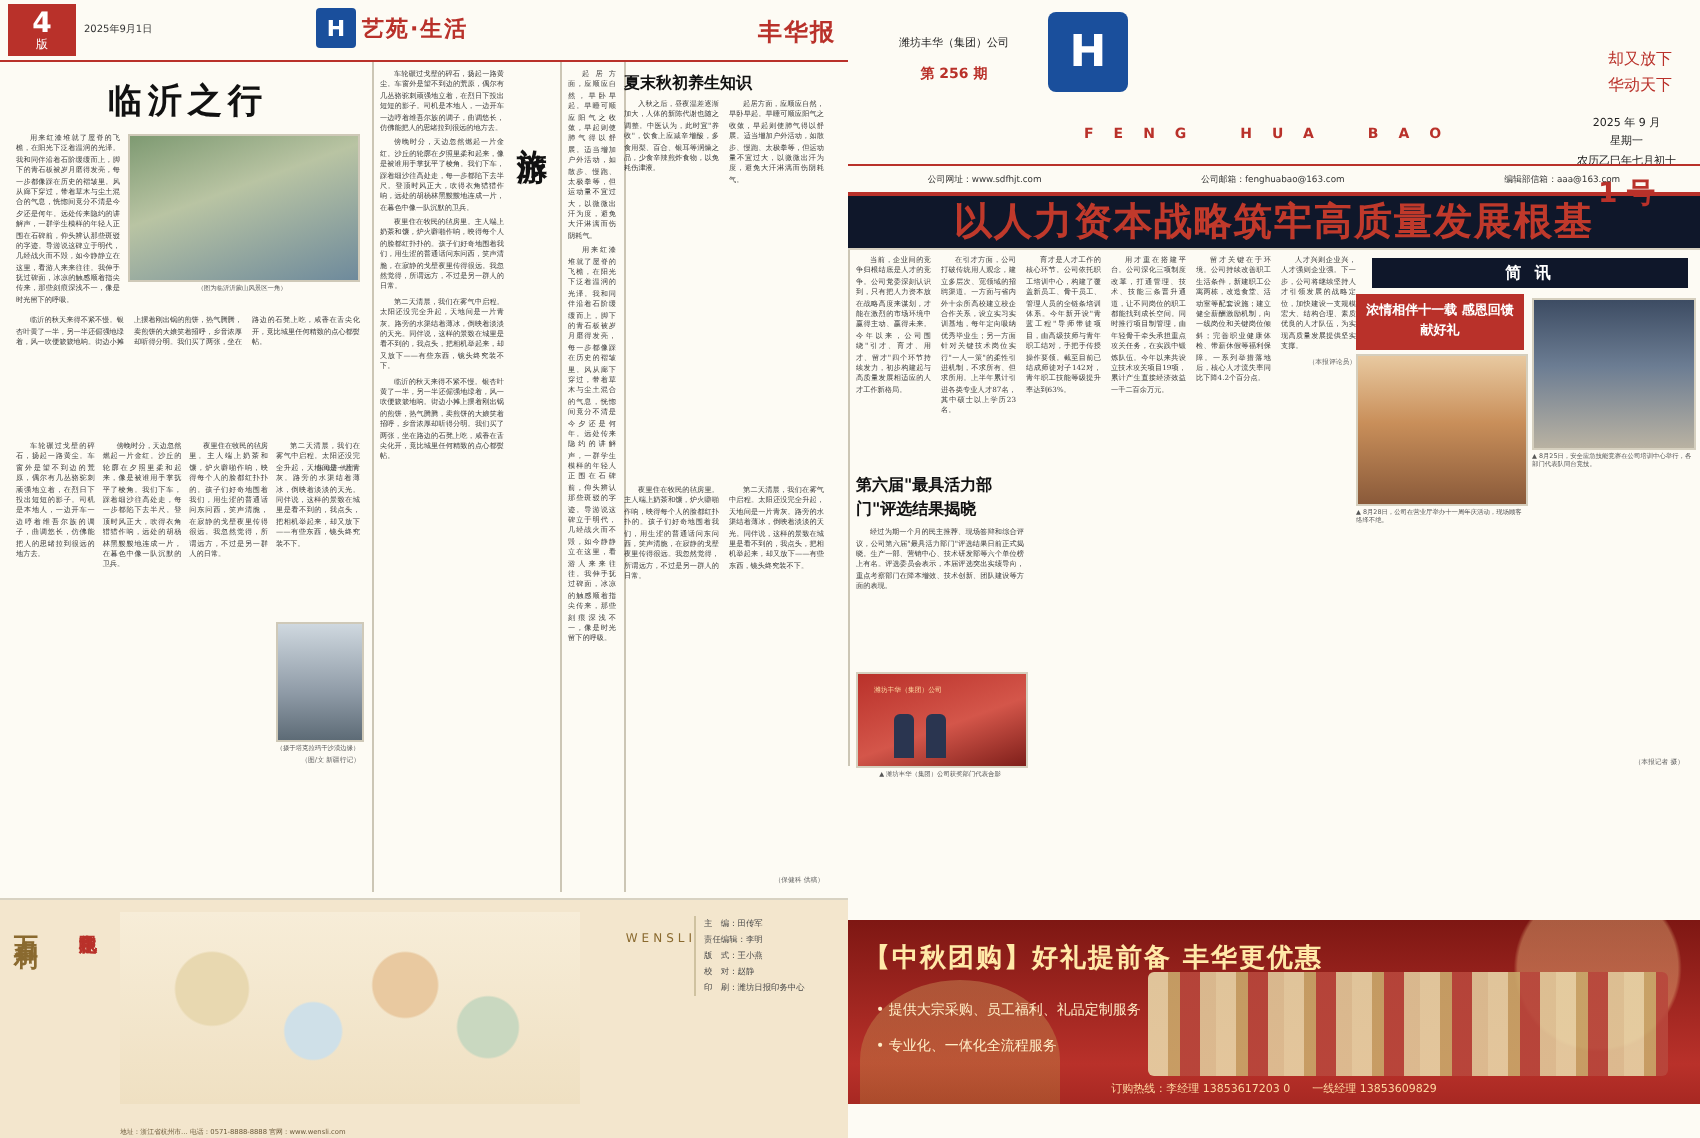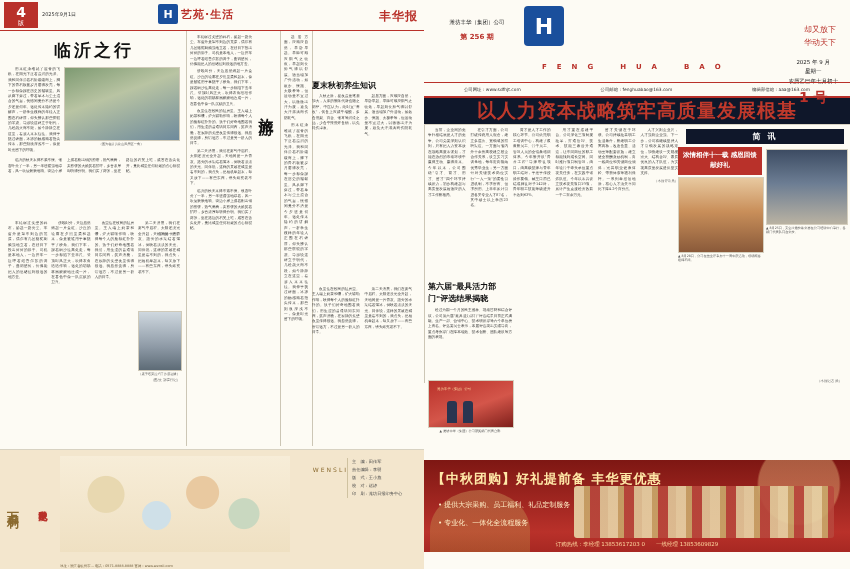--- a/index.html
+++ b/index.html
@@ -19,21 +19,21 @@
   .lp-center{position:absolute;left:158px;top:4px;display:flex;align-items:center;gap:3px;}
   .lp-logo{width:20px;height:20px;background:#1a4f9c;border-radius:2px;color:#fff;font-size:11px;display:flex;align-items:center;justify-content:center;font-weight:bold;}
   .lp-sec{font-size:11px;color:#b9312a;font-weight:bold;letter-spacing:1px;}
   .lp-right{position:absolute;right:6px;top:8px;font-size:12px;color:#b9312a;font-weight:bold;letter-spacing:1px;}
 
   .lp-body{position:relative;height:539px;padding-left:36px;}
 
   .col{position:absolute;top:0;box-sizing:border-box;}
   .vsep{position:absolute;top:0;bottom:0;width:1px;background:#ccc6b5;}
 
-  .headline-cn{font-family:"DejaVu Serif","Liberation Serif",serif;font-weight:bold;color:#111;text-align:center;margin-top:44px;}
+  .headline-cn{font-family:"DejaVu Serif","Liberation Serif",serif;font-weight:bold;color:#111;text-align:center;}
   .txt{font-size:3.6px;line-height:1.5;color:#3a3a3a;text-align:justify;font-family:"DejaVu Serif","Liberation Serif",serif;}
   .txt p{margin:0 0 2px 0;text-indent:7px;}
 
   .vert{writing-mode:vertical-rl;text-orientation:upright;}
 
   .photo{background:#9aa89b;border:1px solid #cfc9b8;}
   .cap{font-size:3.2px;color:#555;text-align:center;margin-top:1px;}
 
   
   .rp-top{position:relative;height:96px;border-bottom:2px solid #b9312a;background:#fdfbf4;}

